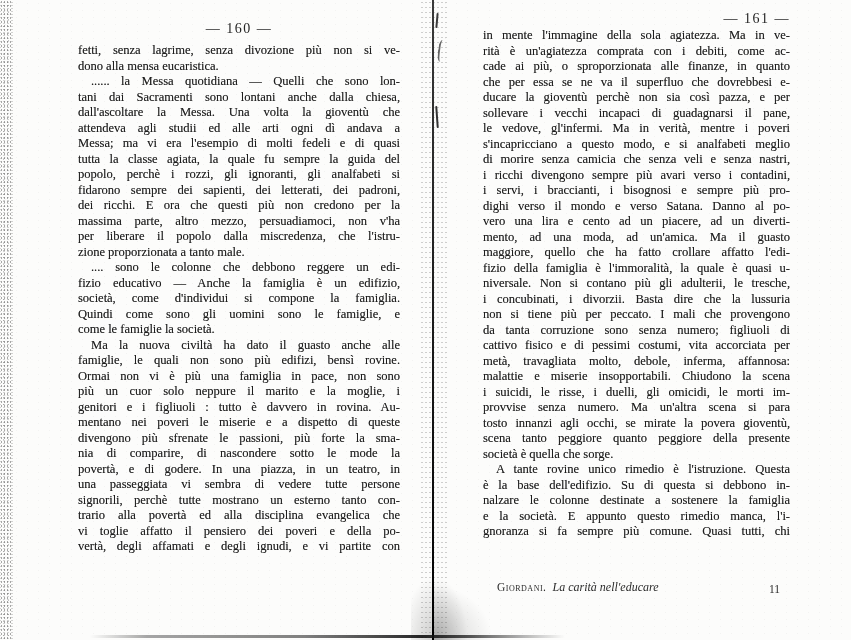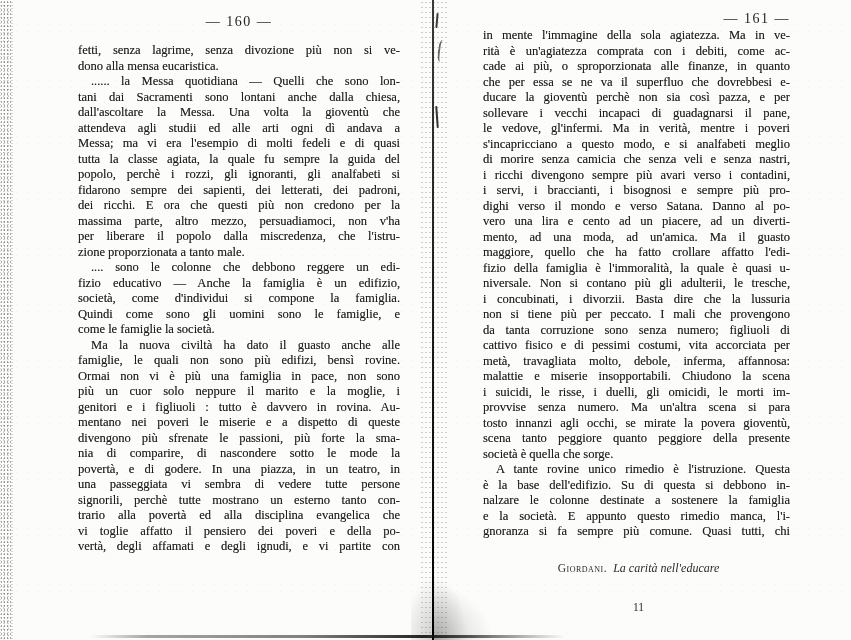--- a/index.html
+++ b/index.html
@@ -64,41 +64,40 @@
   }
   .gutter-bottom-haze {
     position: absolute; left: 433px; top: 585px; width: 60px; height: 55px;
     background: radial-gradient(ellipse at 0% 100%, rgba(0,0,0,0.18), transparent 70%);
   }
   
   .page-header {
     position: absolute; text-align: center;
     font-size: 14px; letter-spacing: 1.5px; color: #242424;
   }
-  .header-left  { left: 78px;  top: 14px; width: 322px; }
+  .header-left  { left: 78px;  top: 21px; width: 322px; }
   .header-right { left: 483px; top: 11px; width: 307px; text-align: right; }
   .page-text {
     position: absolute;
     font-size: 12.6px; line-height: 15.5px; letter-spacing: -0.05px;
     color: #1e1e1e; text-shadow: 0 0 0.4px rgba(20,20,20,0.45);
   }
   .text-left  { left: 78px;  top: 43px; width: 322px; }
   .text-right { left: 483px; top: 28px; width: 307px; }
   .line {
     height: 15.5px; overflow: hidden;
     text-align: justify; text-align-last: justify;
   }
   .line.endline { text-align-last: left; }
   .line.indent  { text-indent: 13px; }
   .book-footer {
     position: absolute; left: 483px; top: 558px; width: 307px;
-    display: flex; justify-content: space-between; align-items: center;
+    display: flex; justify-content: space-between; align-items: flex-end;
     padding: 0 10px 0 14px; box-sizing: border-box;
     color: #2a2a2a;
-    flex-direction: column;
   }
   .footer-author {
     font-variant: small-caps; font-size: 11.5px; letter-spacing: 0.5px;
   }
   .footer-title { font-style: italic; font-size: 12px; margin-left: 6px; }
   .footer-sig { font-size: 11.5px; margin-top: 25px; }
 </style>
 </head>
 <body>
 

